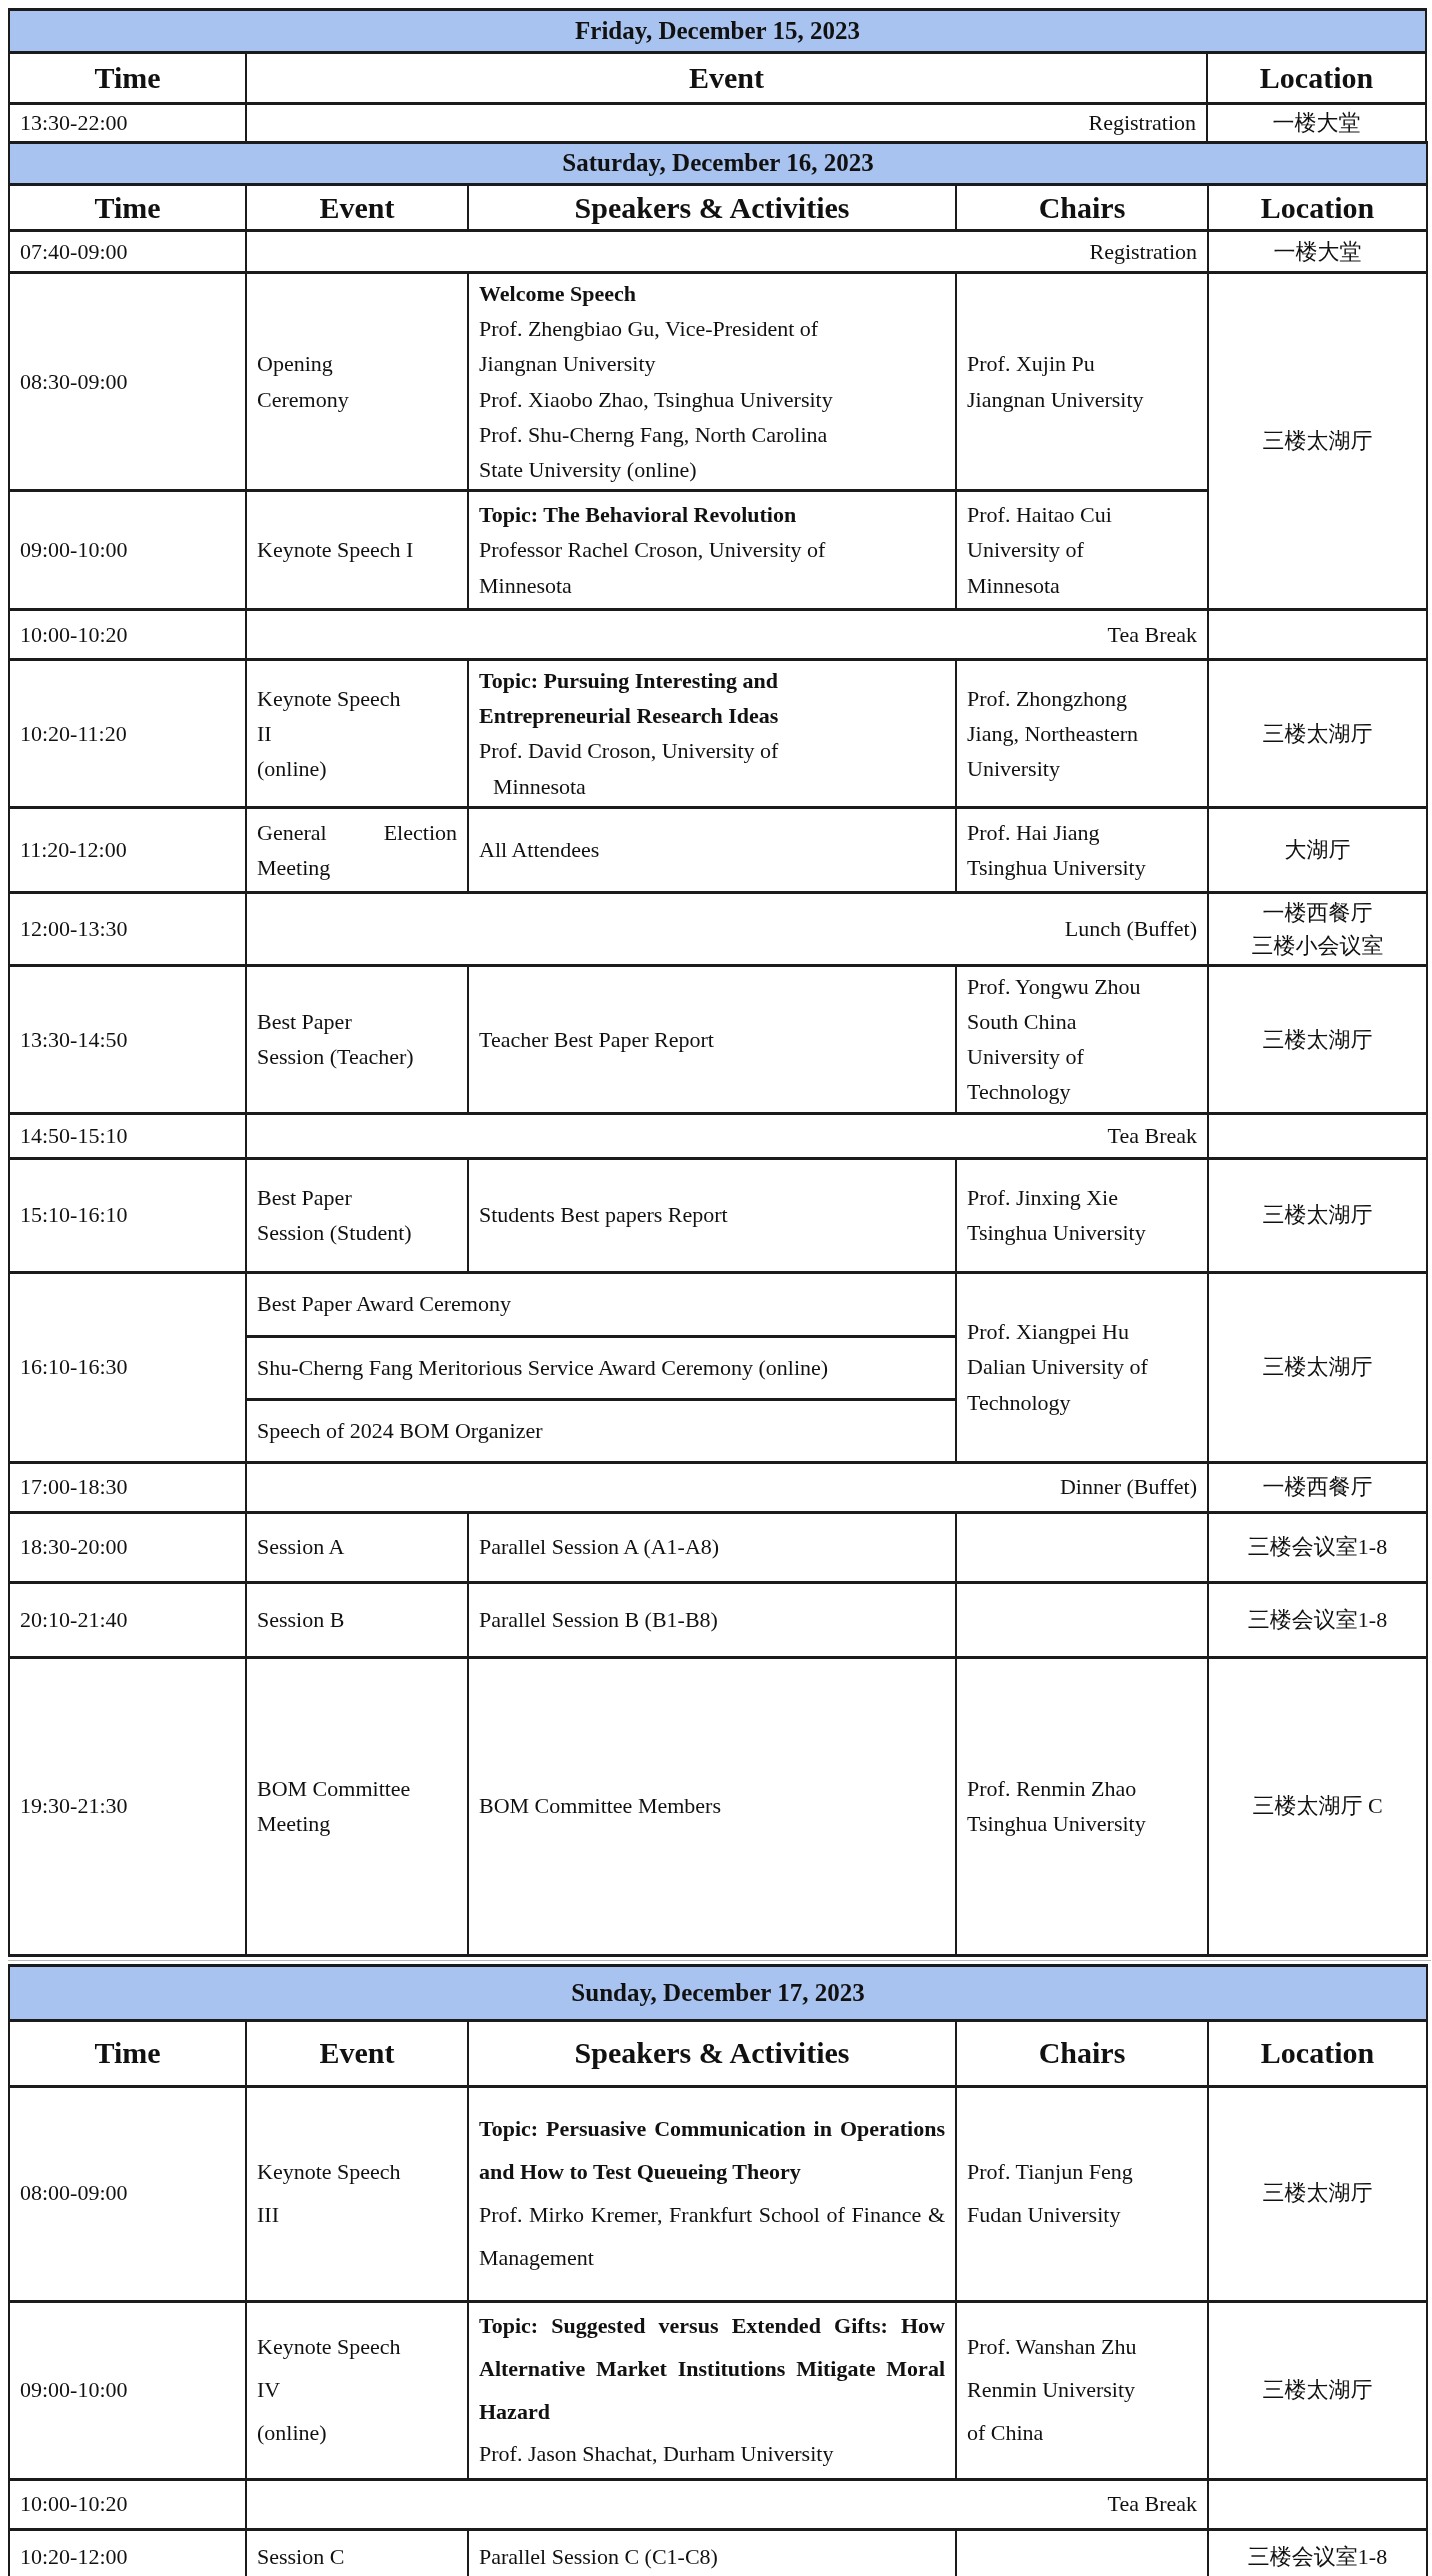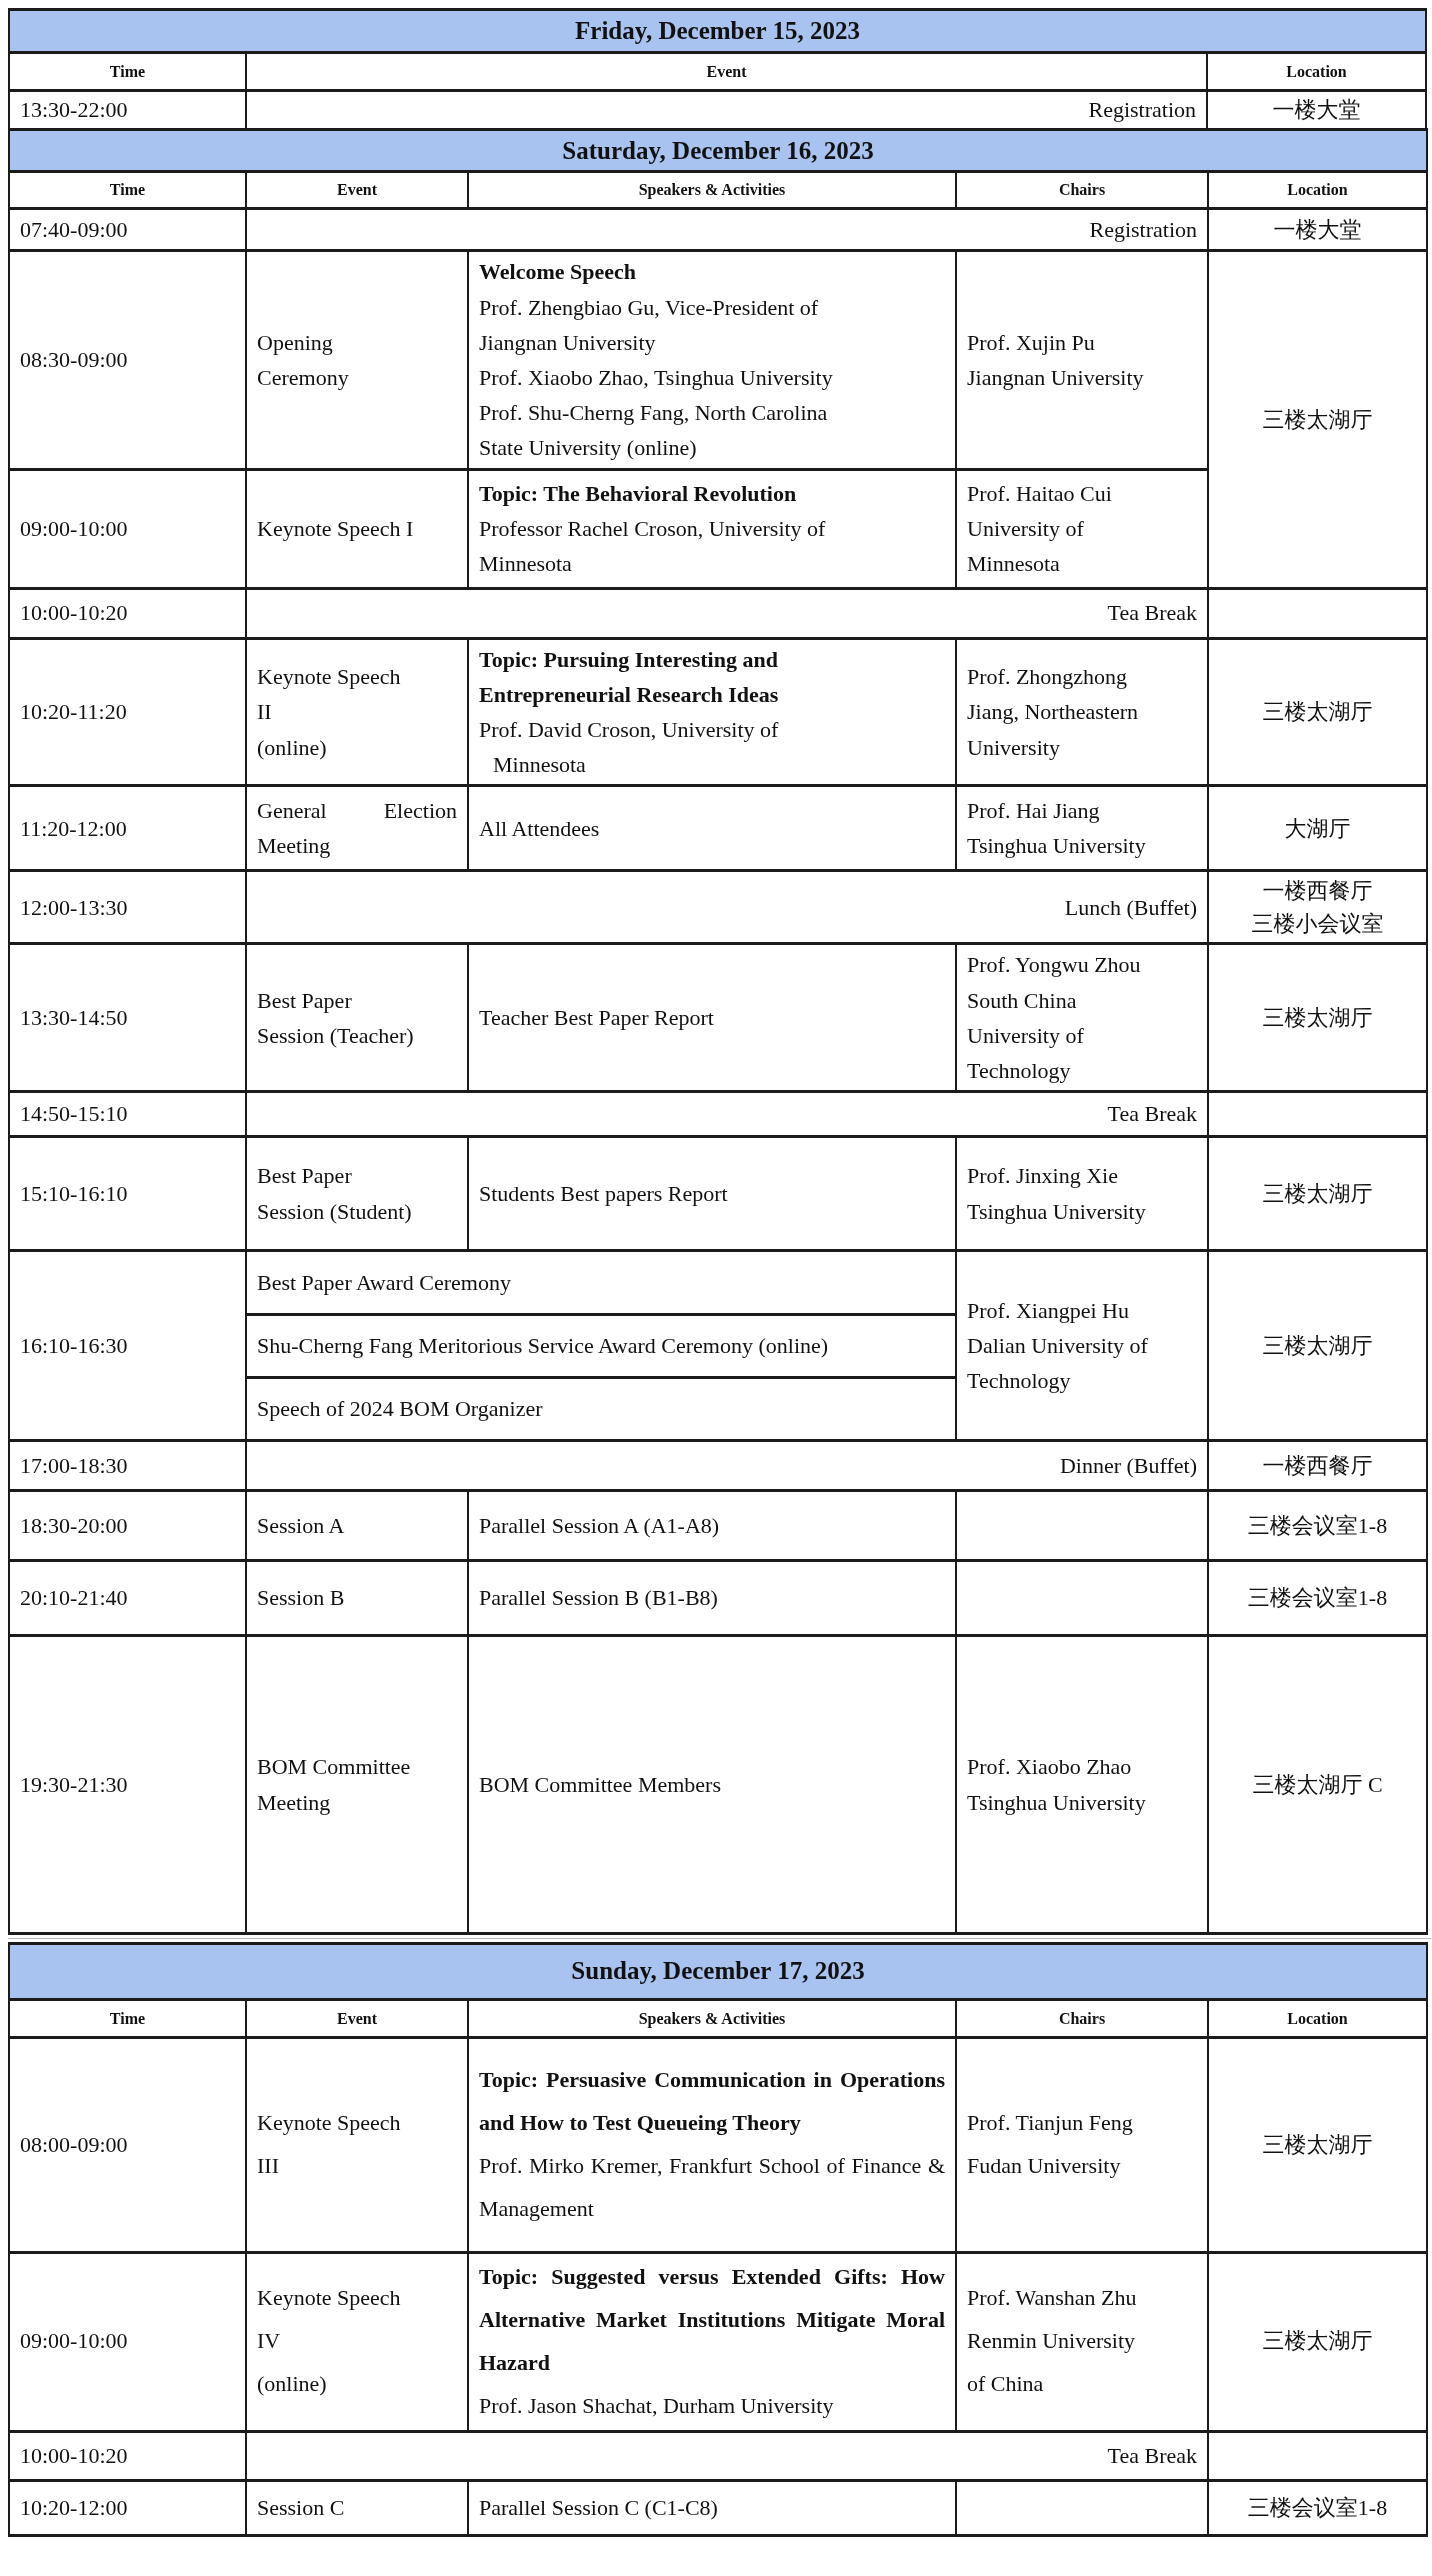--- a/index.html
+++ b/index.html
@@ -32,21 +32,21 @@
   #friday td{line-height:1.45;}
   #sunday td{line-height:1.95;}
   p{margin:0;}
   .b{font-weight:bold;}
   .ind{padding-left:14px;}
   tr.day td{
     background:var(--header-blue);
     font-weight:bold;text-align:center;
     font-size:25px;line-height:1.3;padding:2px 4px;
   }
-  tr.hdr td{font-weight:bold;text-align:center;font-size:16px;line-height:1.3;}
+  tr.hdr td{font-weight:bold;text-align:center;font-size:30px;line-height:1.3;}
   td.time{text-align:left;padding-left:10px;white-space:nowrap;}
   td.c{text-align:right;}
   td.loc{text-align:center;padding:2px 4px;}
   td.tight{line-height:1.5 !important;}
   td.justify{text-align:justify;}
   .gap{height:7px;box-sizing:border-box;padding-top:3px;width:1423px;}
   .gapline{height:1px;background:var(--gap-line);}
 </style>
 </head>
 <body>
@@ -278,21 +278,21 @@
 
       <tr style="height:298px">
         <td class="time">19:30-21:30</td>
         <td>
             <p>BOM Committee Meeting</p>
           </td>
         <td>
             <p>BOM Committee Members</p>
           </td>
         <td>
-          <p>Prof. Xiaobo Zhao</p>
+          <p>Prof. Renmin Zhao</p>
           <p>Tsinghua University</p>
         </td>
         <td class="loc">三楼太湖厅 C</td>
       </tr>
     </tbody>
   </table>
 
   <div class="gap">
     <div class="gapline"></div>
   </div>

